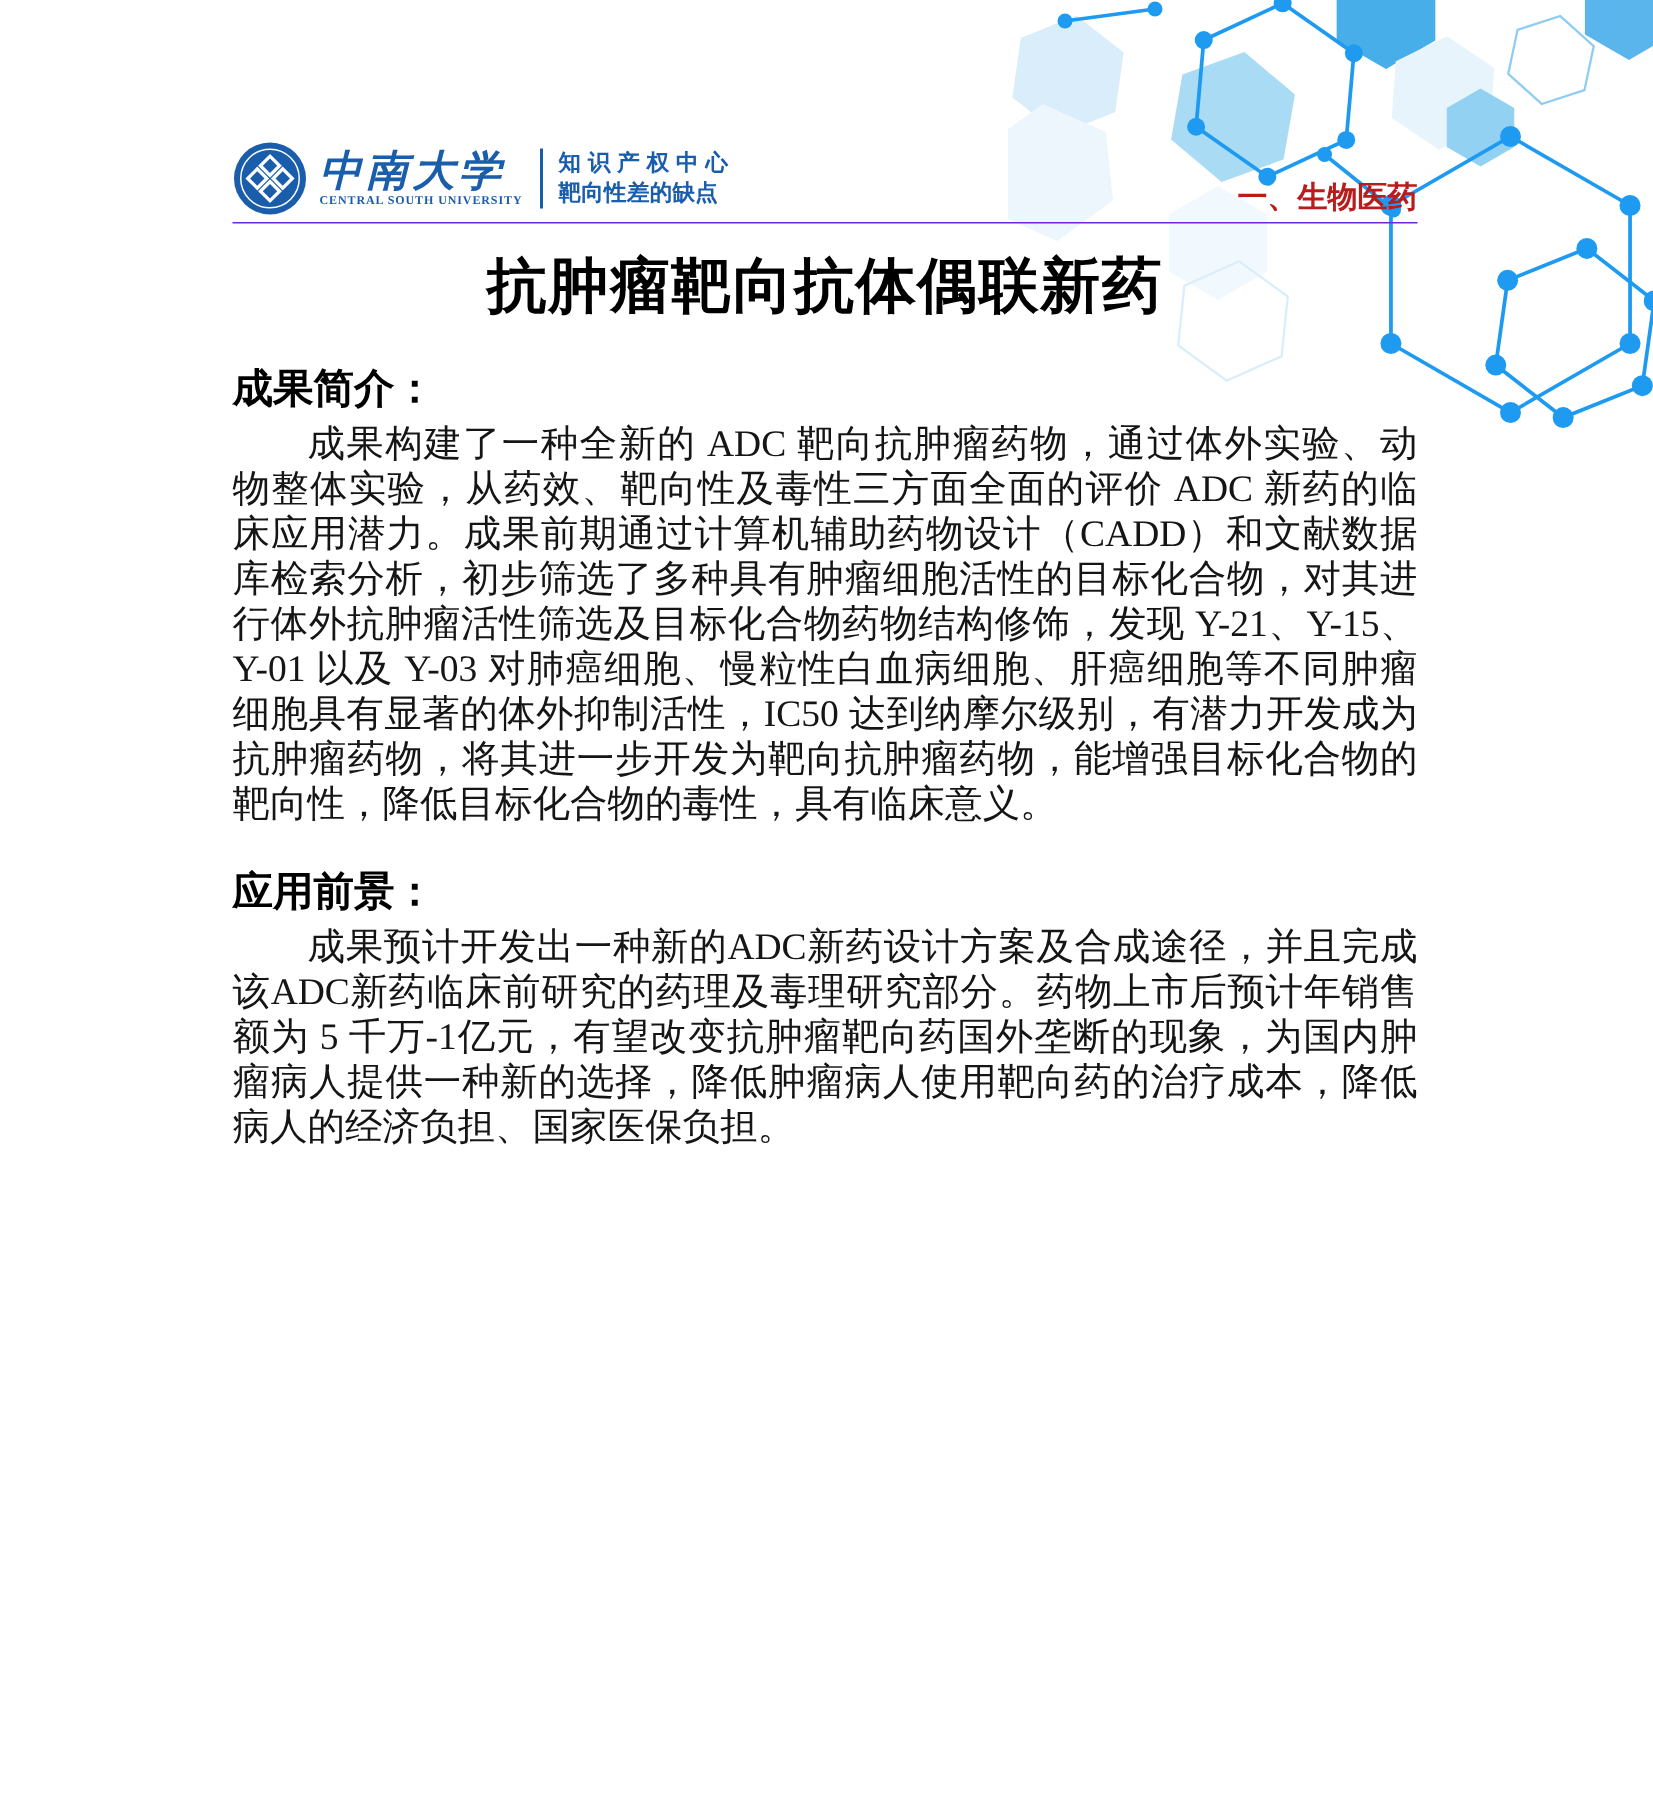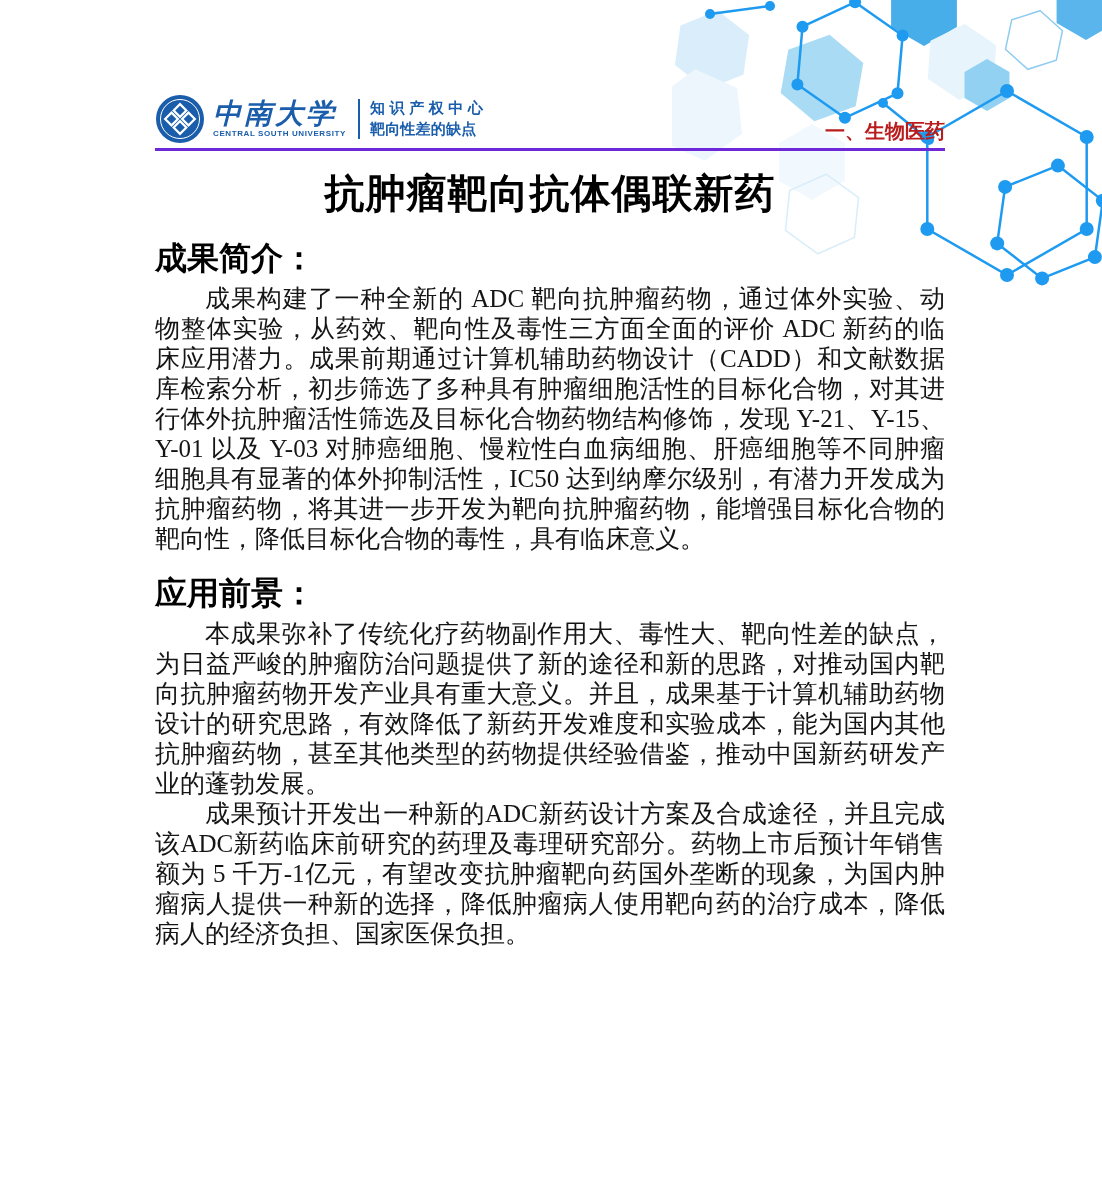--- a/index.html
+++ b/index.html
@@ -14,35 +14,35 @@
   
   .deco{
     position:absolute;top:0;right:0;width:430px;height:310px;
     z-index:0;pointer-events:none;
   }
   
   .header{
     position:relative;z-index:2;
     margin:95px 0 0 155px;
     width:790px;height:53px;
-    border-bottom:3px solid #6d28d9;
+    border-bottom:1px solid #6d28d9;
   }
   .logo-row{
     position:absolute;left:0;bottom:4px;
     display:flex;align-items:center;
   }
   .seal{width:50px;height:50px;flex:0 0 auto;}
   .uni-names{margin-left:8px;color:#1a5dab;}
   .uni-cn{
     font-family:"DejaVu Serif","Liberation Serif",serif;
     font-style:italic;font-weight:700;
     font-size:28px;line-height:30px;letter-spacing:3px;white-space:nowrap;
   }
   .uni-en{
-    font-family:Liberation Sans, sans-serif;
+    font-family:Liberation Serif, serif;
     font-size:8px;font-weight:700;letter-spacing:0.6px;
     line-height:10px;white-space:nowrap;
   }
   .logo-divider{width:2px;height:40px;background:#1a5dab;margin:0 10px 0 12px;}
   .dept{color:#1a5dab;font-family:"Liberation Sans","DejaVu Sans",sans-serif;font-weight:700;}
   .dept-line1{font-size:15px;line-height:19px;letter-spacing:4.6px;white-space:nowrap;font-family:Liberation Mono, monospace;}
   .dept-line2{font-size:15px;line-height:19px;letter-spacing:0.2px;white-space:nowrap;}
   .badge{
     position:absolute;right:0;bottom:3px;
     font-family:"Liberation Sans","DejaVu Sans",sans-serif;
@@ -56,22 +56,22 @@
   }
   .doc-title{
     margin:16px 0 0 0;
     text-align:center;
     font-family:"Liberation Sans","DejaVu Sans",sans-serif;
     font-weight:700;font-size:40px;line-height:52px;
     color:#000;letter-spacing:1px;
   }
   .section-heading{
     margin:27px 0 8px 0;
-    font-family:Liberation Mono, monospace;
-    font-weight:700;font-size:32px;line-height:30px;color:#000;
+    font-family:Liberation Sans, sans-serif;
+    font-weight:700;font-size:27px;line-height:30px;color:#000;
   }
   .content p.body-par{
     margin:0;padding:0;
     font-size:25px;line-height:30px;
     text-align:justify;text-indent:2em;
     color:#151515;
   }
 </style>
 </head>
 <body>
@@ -147,18 +147,17 @@
 
     <h1 class="doc-title">抗肿瘤靶向抗体偶联新药</h1>
 
     <div class="section">
       <h2 class="section-heading">成果简介：</h2>
       <p class="body-par">成果构建了一种全新的 ADC 靶向抗肿瘤药物，通过体外实验、动物整体实验，从药效、靶向性及毒性三方面全面的评价 ADC 新药的临床应用潜力。成果前期通过计算机辅助药物设计（CADD）和文献数据库检索分析，初步筛选了多种具有肿瘤细胞活性的目标化合物，对其进行体外抗肿瘤活性筛选及目标化合物药物结构修饰，发现 Y-21、Y-15、Y-01 以及 Y-03 对肺癌细胞、慢粒性白血病细胞、肝癌细胞等不同肿瘤细胞具有显著的体外抑制活性，IC50 达到纳摩尔级别，有潜力开发成为抗肿瘤药物，将其进一步开发为靶向抗肿瘤药物，能增强目标化合物的靶向性，降低目标化合物的毒性，具有临床意义。</p>
     </div>
 
     <div class="section">
       <h2 class="section-heading">应用前景：</h2>
-      <p class="body-par">本成果弥补了传统化疗药物副作用大、毒性大、靶向性差的缺点，为日益严峻的肿瘤防治问题提供了新的途径和新的思路，对推动国内靶向抗肿瘤药物开发产业具有重大意义。并且，成果基于计算机辅助药物设计的研究思路，有效降低了新药开发难度和实验成本，能为国内其他抗肿瘤药物，甚至其他类型的药物提供经验借鉴，推动中国新药研发产业的蓬勃发展。</p>
       <p class="body-par">成果预计开发出一种新的ADC新药设计方案及合成途径，并且完成该ADC新药临床前研究的药理及毒理研究部分。药物上市后预计年销售额为 5 千万-1亿元，有望改变抗肿瘤靶向药国外垄断的现象，为国内肿瘤病人提供一种新的选择，降低肿瘤病人使用靶向药的治疗成本，降低病人的经济负担、国家医保负担。</p>
     </div>
 
   </div>
 </div>
 
 </body></html>

